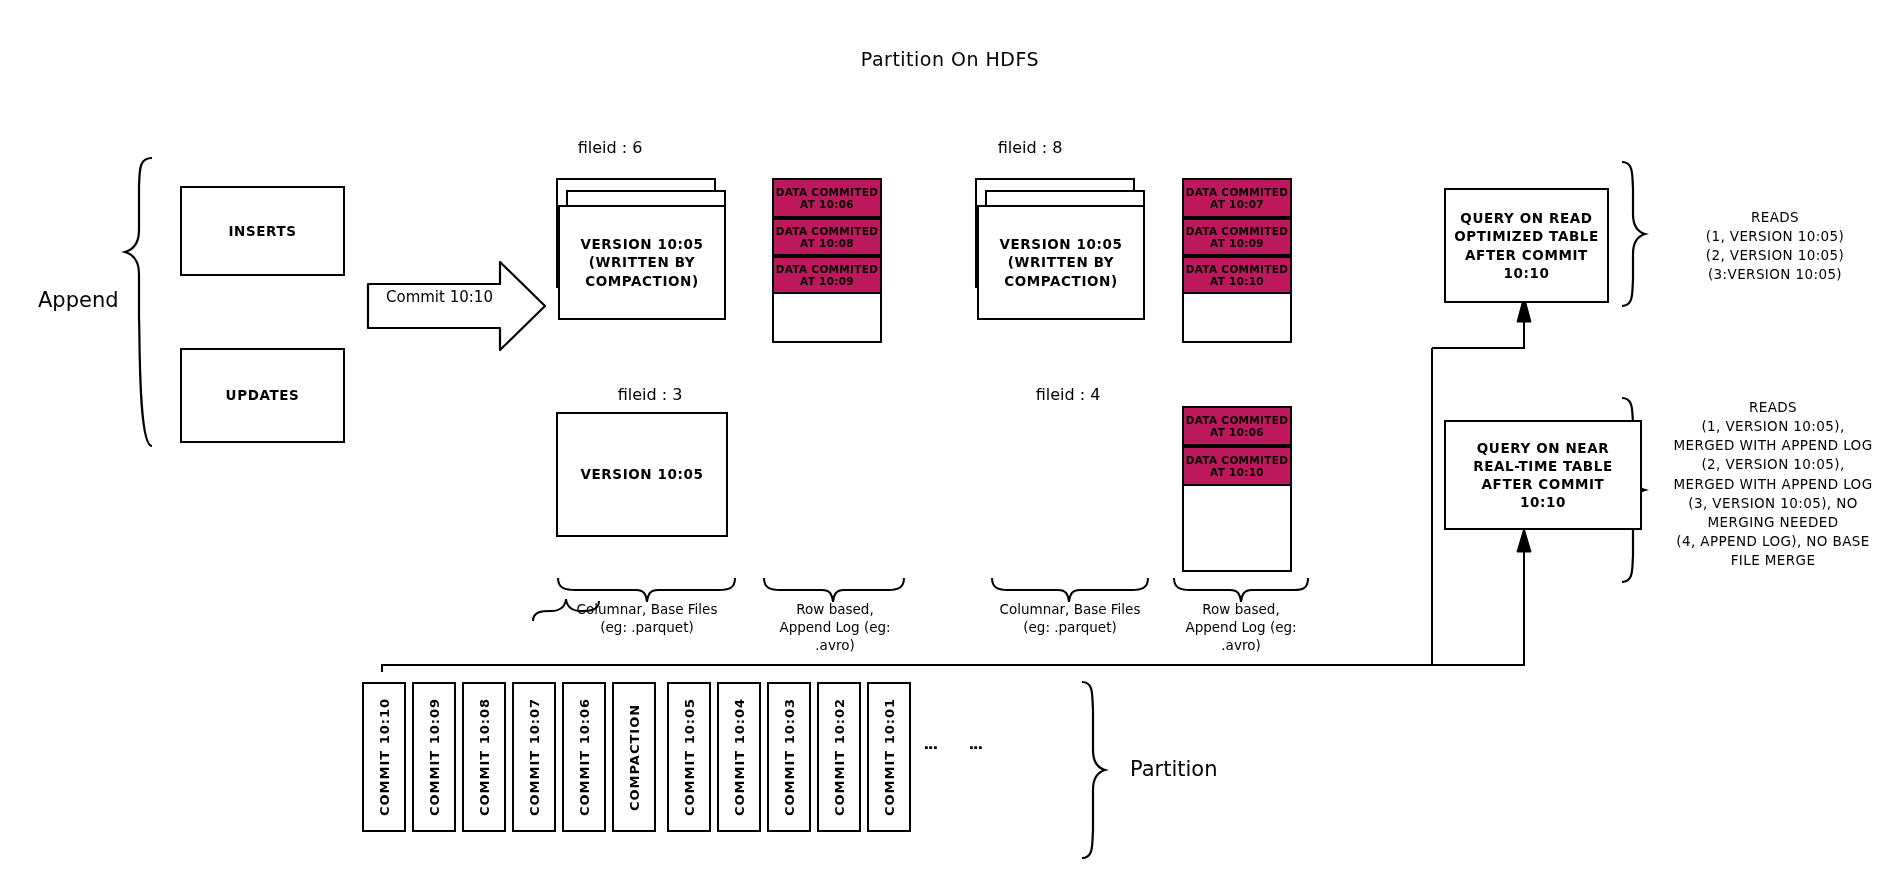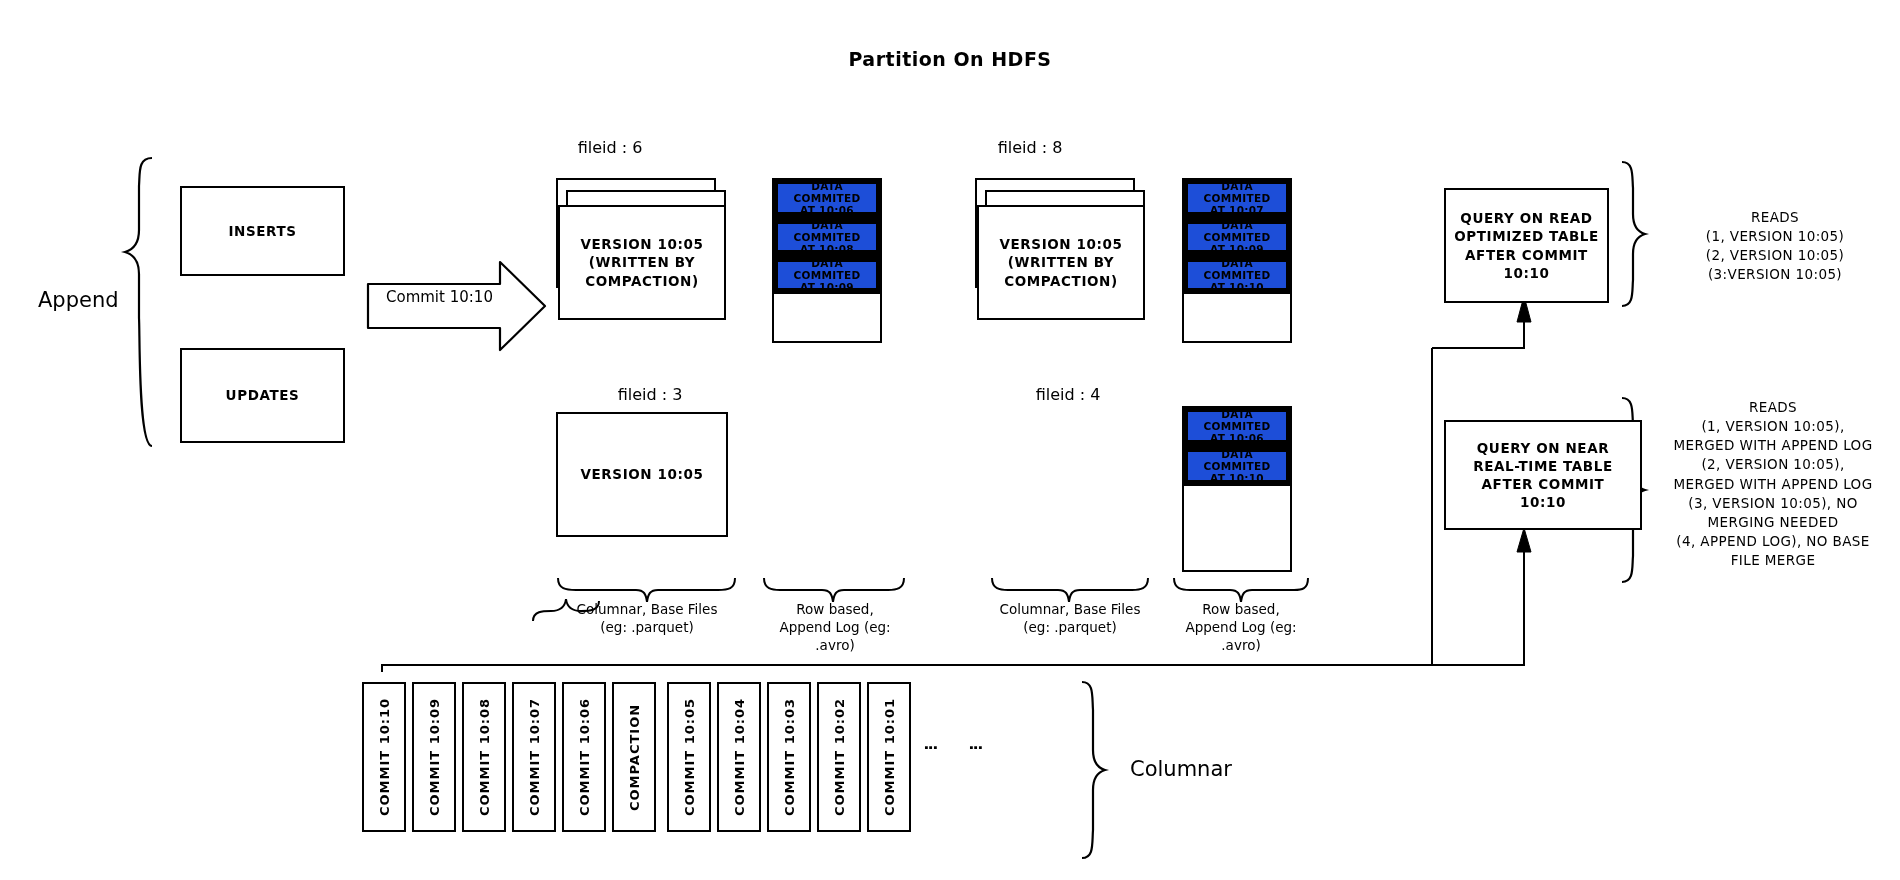--- a/index.html
+++ b/index.html
@@ -15,21 +15,20 @@
     font-family: "DejaVu Sans", sans-serif;
     color: #000000;
     overflow: hidden;
   }
   .abs { position: absolute; }
   .title {
     font-size: 19px;
     letter-spacing: 0.5px;
     text-align: center;
     white-space: nowrap;
-    font-weight: bold;
   }
   .lbl {
     font-size: 16px;
     text-align: center;
     white-space: nowrap;
   }
   .box {
     border: 2px solid #000;
     background: #fff;
     box-sizing: border-box;
@@ -43,22 +42,22 @@
     line-height: 1.35;
     display: flex;
     align-items: center;
     justify-content: center;
     width: 100%;
     height: 100%;
     box-sizing: border-box;
     padding: 2px;
   }
   .smallbox {
-    border: 6px solid #000000;
-    background: #1d4ed8;
+    border: 2px solid #000000;
+    background: #be185d;
     box-sizing: border-box;
     display: flex;
     align-items: center;
     justify-content: center;
   }
   .smalltext {
     font-weight: bold;
     font-size: 10.5px;
     letter-spacing: 0.3px;
     line-height: 1.15;
@@ -301,15 +300,15 @@
     <div class="commit-box" style="left:455px; top:0px; width:44px; height:150px;">
       <div class="commit-label">COMMIT  10:02</div>
     </div>
     <div class="commit-box" style="left:505px; top:0px; width:44px; height:150px;">
       <div class="commit-label">COMMIT  10:01</div>
     </div>
     <div class="abs dots" style="left:560px; top:56px;">⋮</div>
     <div class="abs dots" style="left:605px; top:56px;">⋮</div>
   </div>
 
-  <div class="abs timeline-label" style="left:1130px; top:757px;">Columnar</div>
+  <div class="abs timeline-label" style="left:1130px; top:757px;">Partition</div>
 
 </div>
 
 </body></html>

